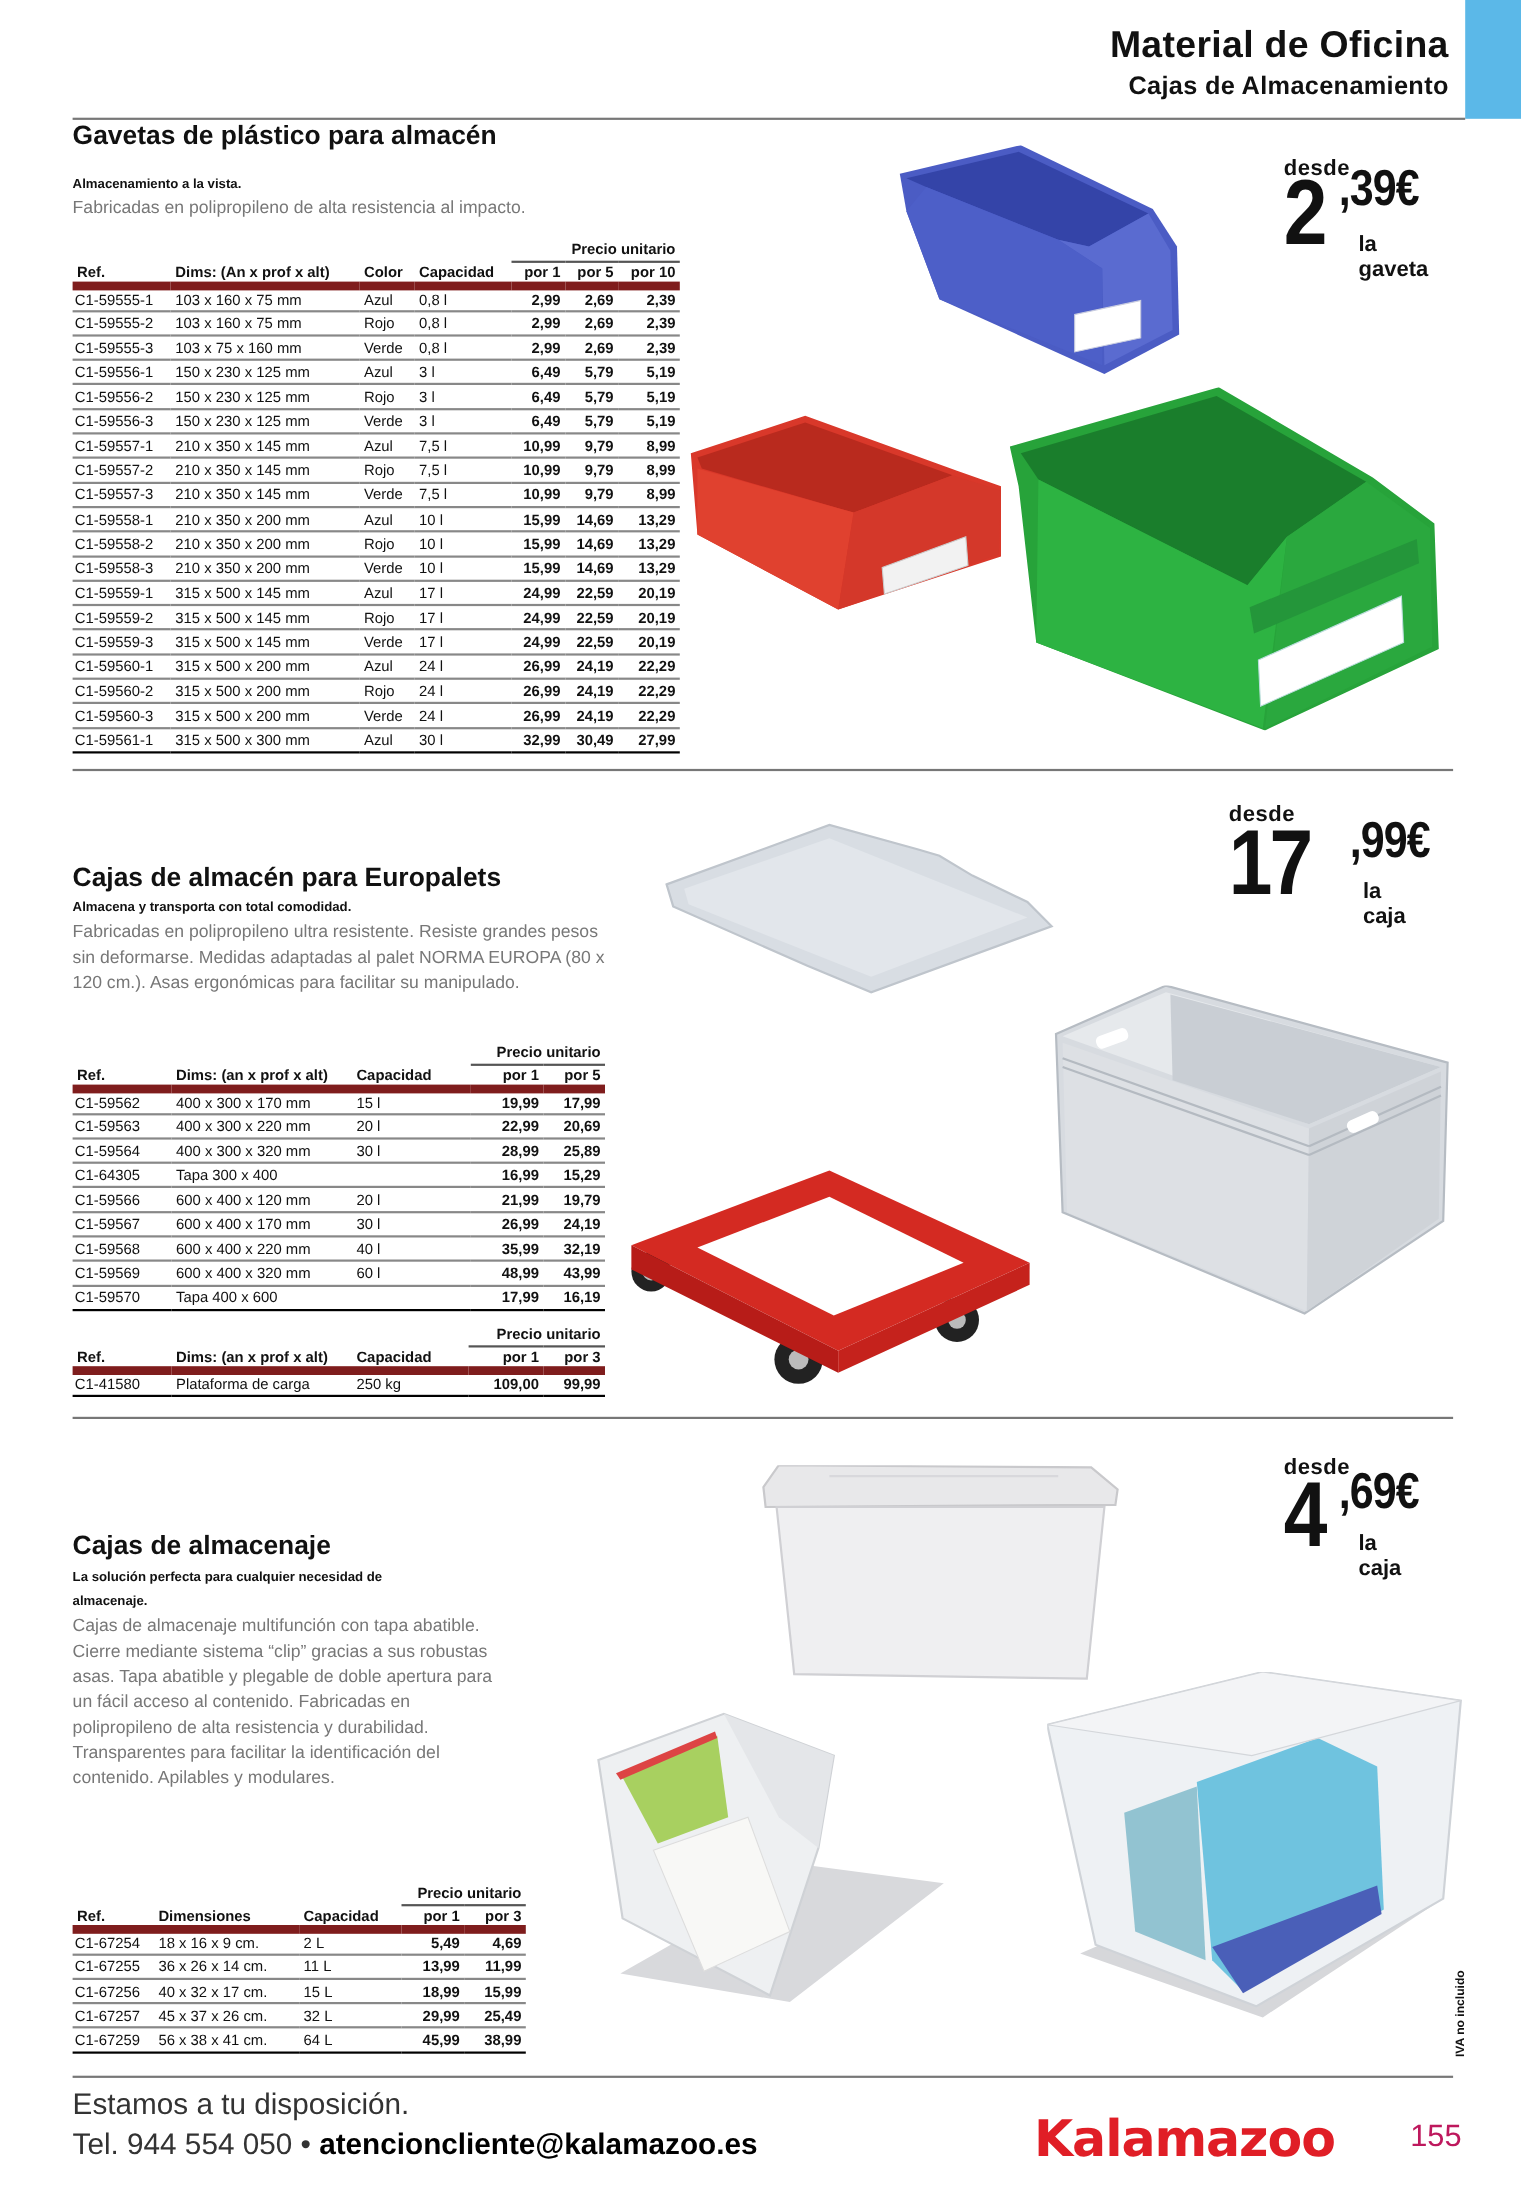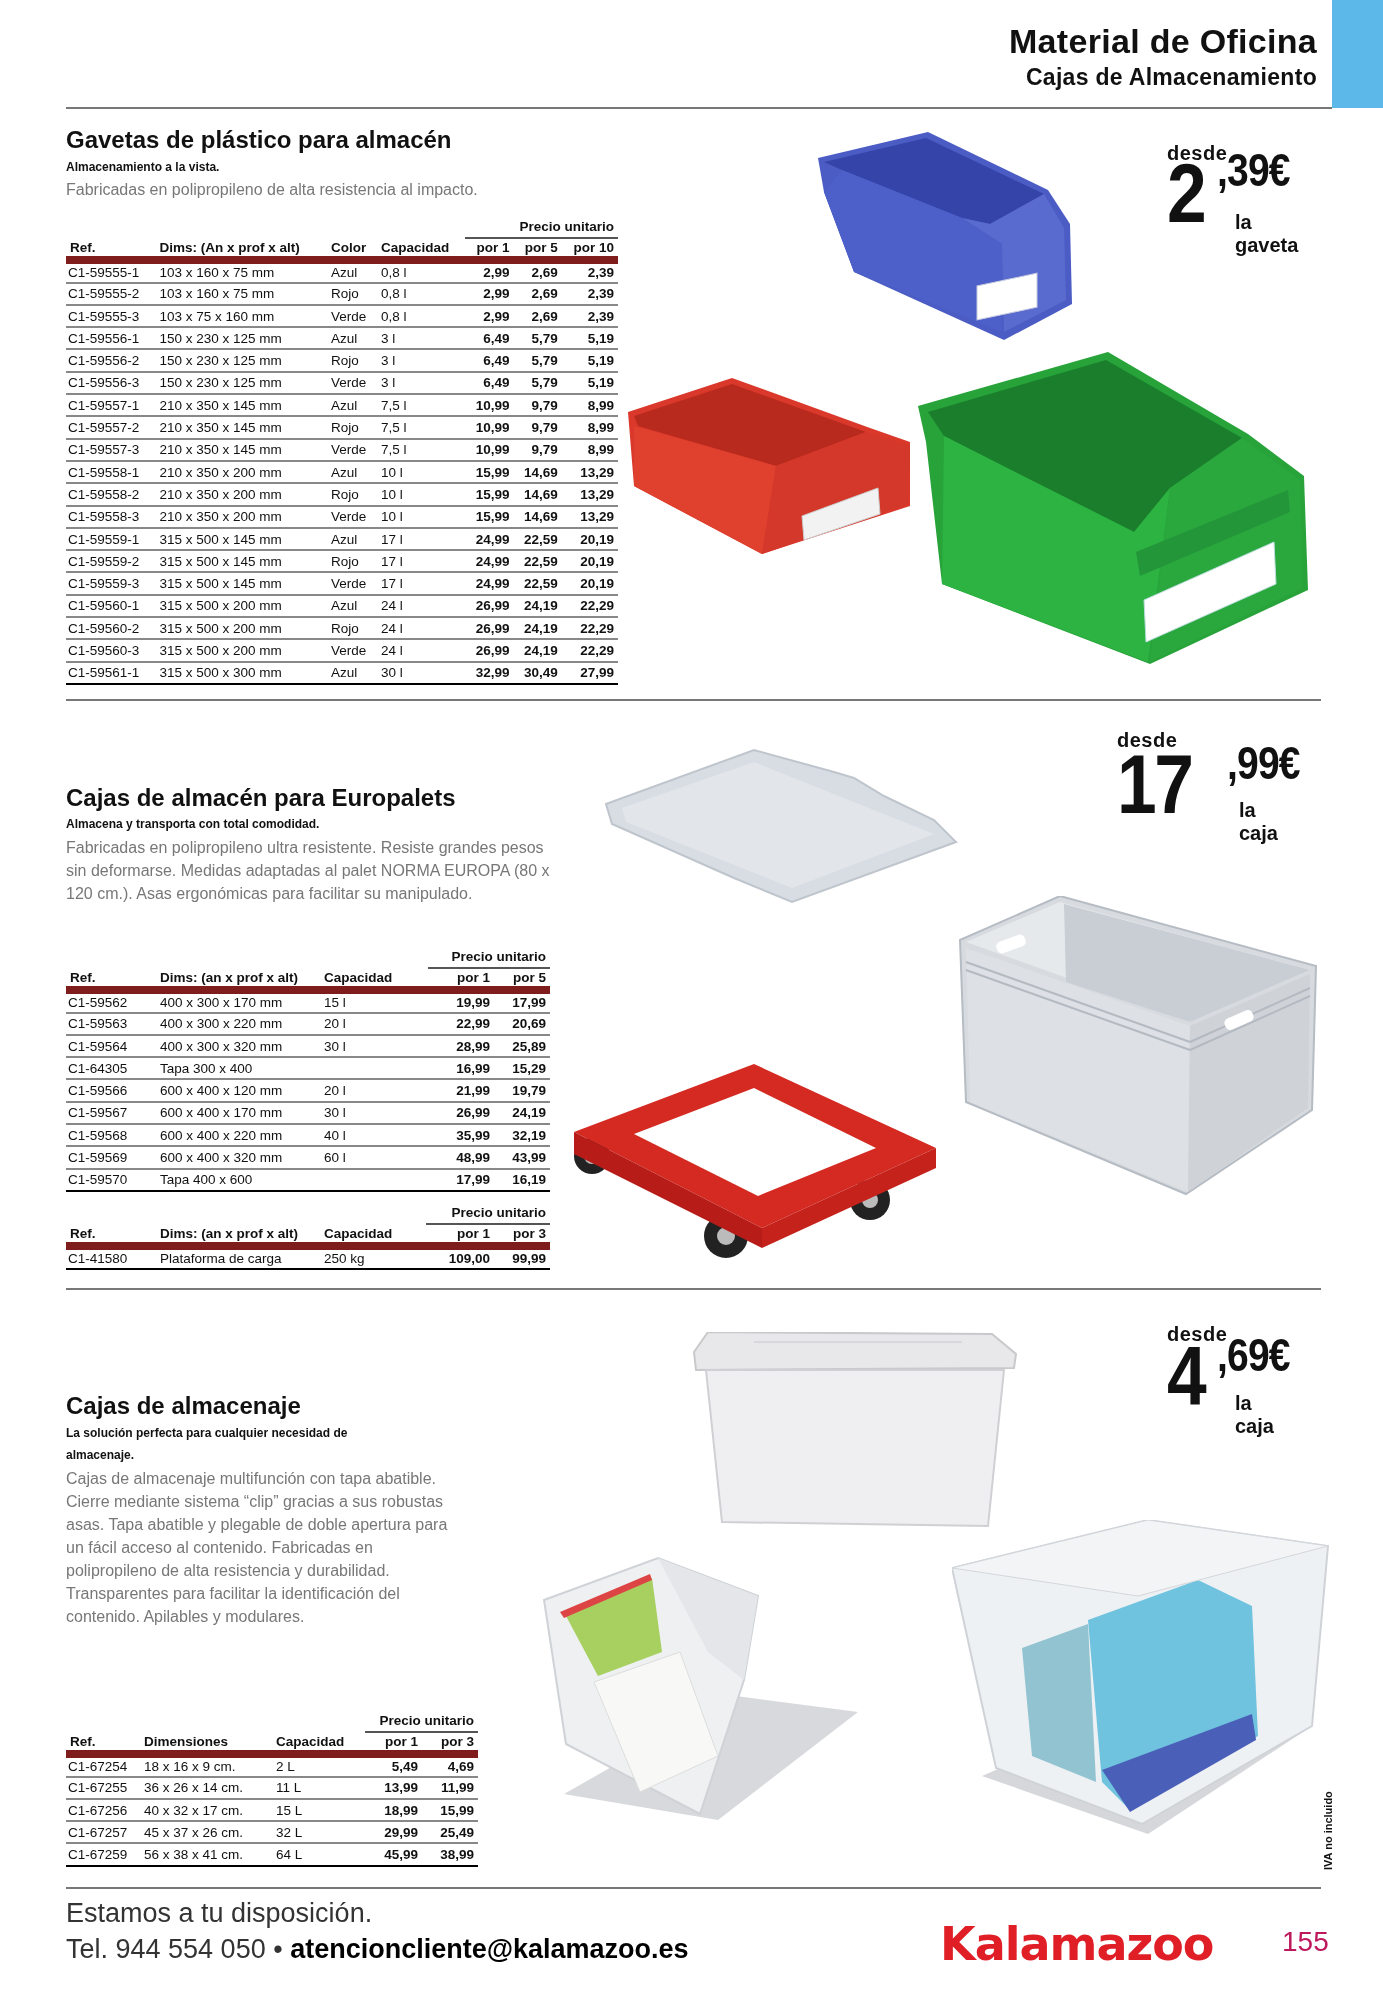--- a/index.html
+++ b/index.html
@@ -42,21 +42,21 @@
   .page-num { position: absolute; left: 1282px; top: 1926px; font-size: 28px; color: #be185d; }
 </style>
 </head>
 <body>
 
 <div class="tab-marker"></div>
 <div class="header-title">Material de Oficina</div>
 <div class="header-sub">Cajas de Almacenamiento</div>
 <div class="rule" style="top:107px"></div>
 
-<div class="sec-title" style="top:126px">Gavetas de plástico para almacén</div>
+<div class="sec-title" style="top:110px">Gavetas de plástico para almacén</div>
 <div class="sec-tagline" style="top:156px">Almacenamiento a la vista.</div>
 <div class="sec-desc" style="top:178px;width:560px">Fabricadas en polipropileno de alta resistencia al impacto.</div>
 
 <table class="ptable" style="top:216px;width:552px">
   <thead>
     <tr class="pu">
         <th colspan="4" style="border-bottom:none"></th>
         <th colspan="3" class="num" style="border-bottom:2px solid #555">Precio unitario</th>
       </tr>
     <tr class="hdr">

